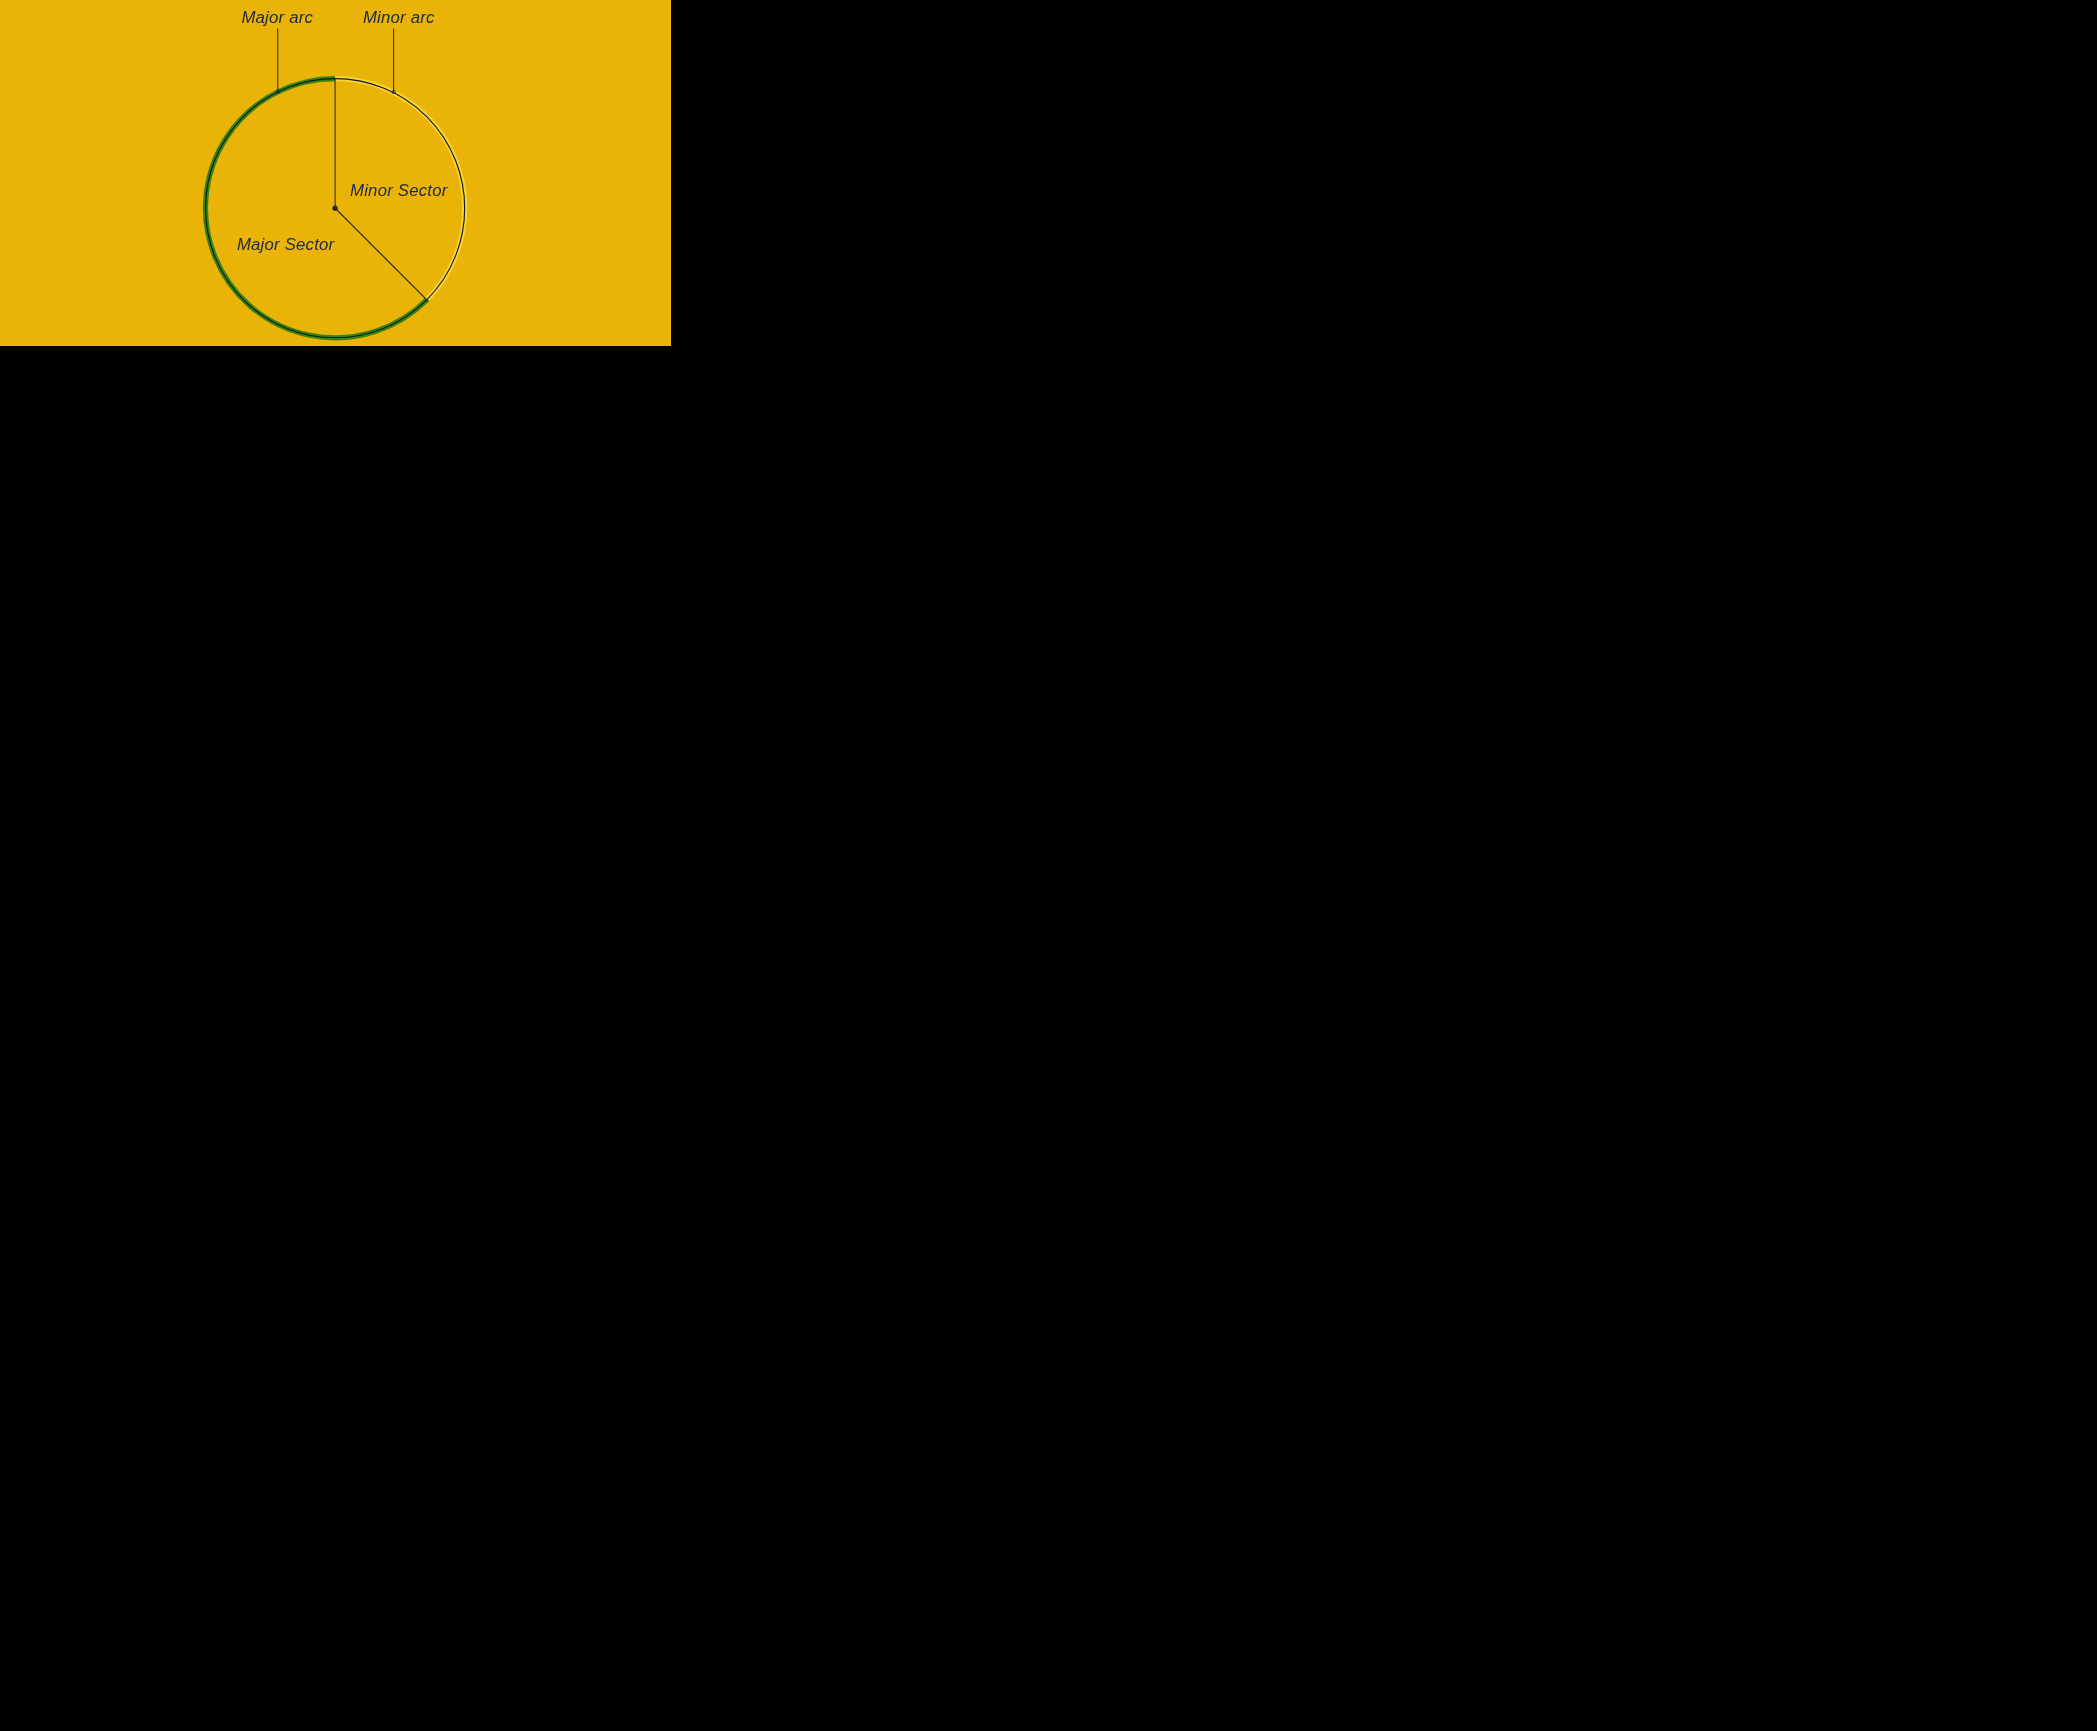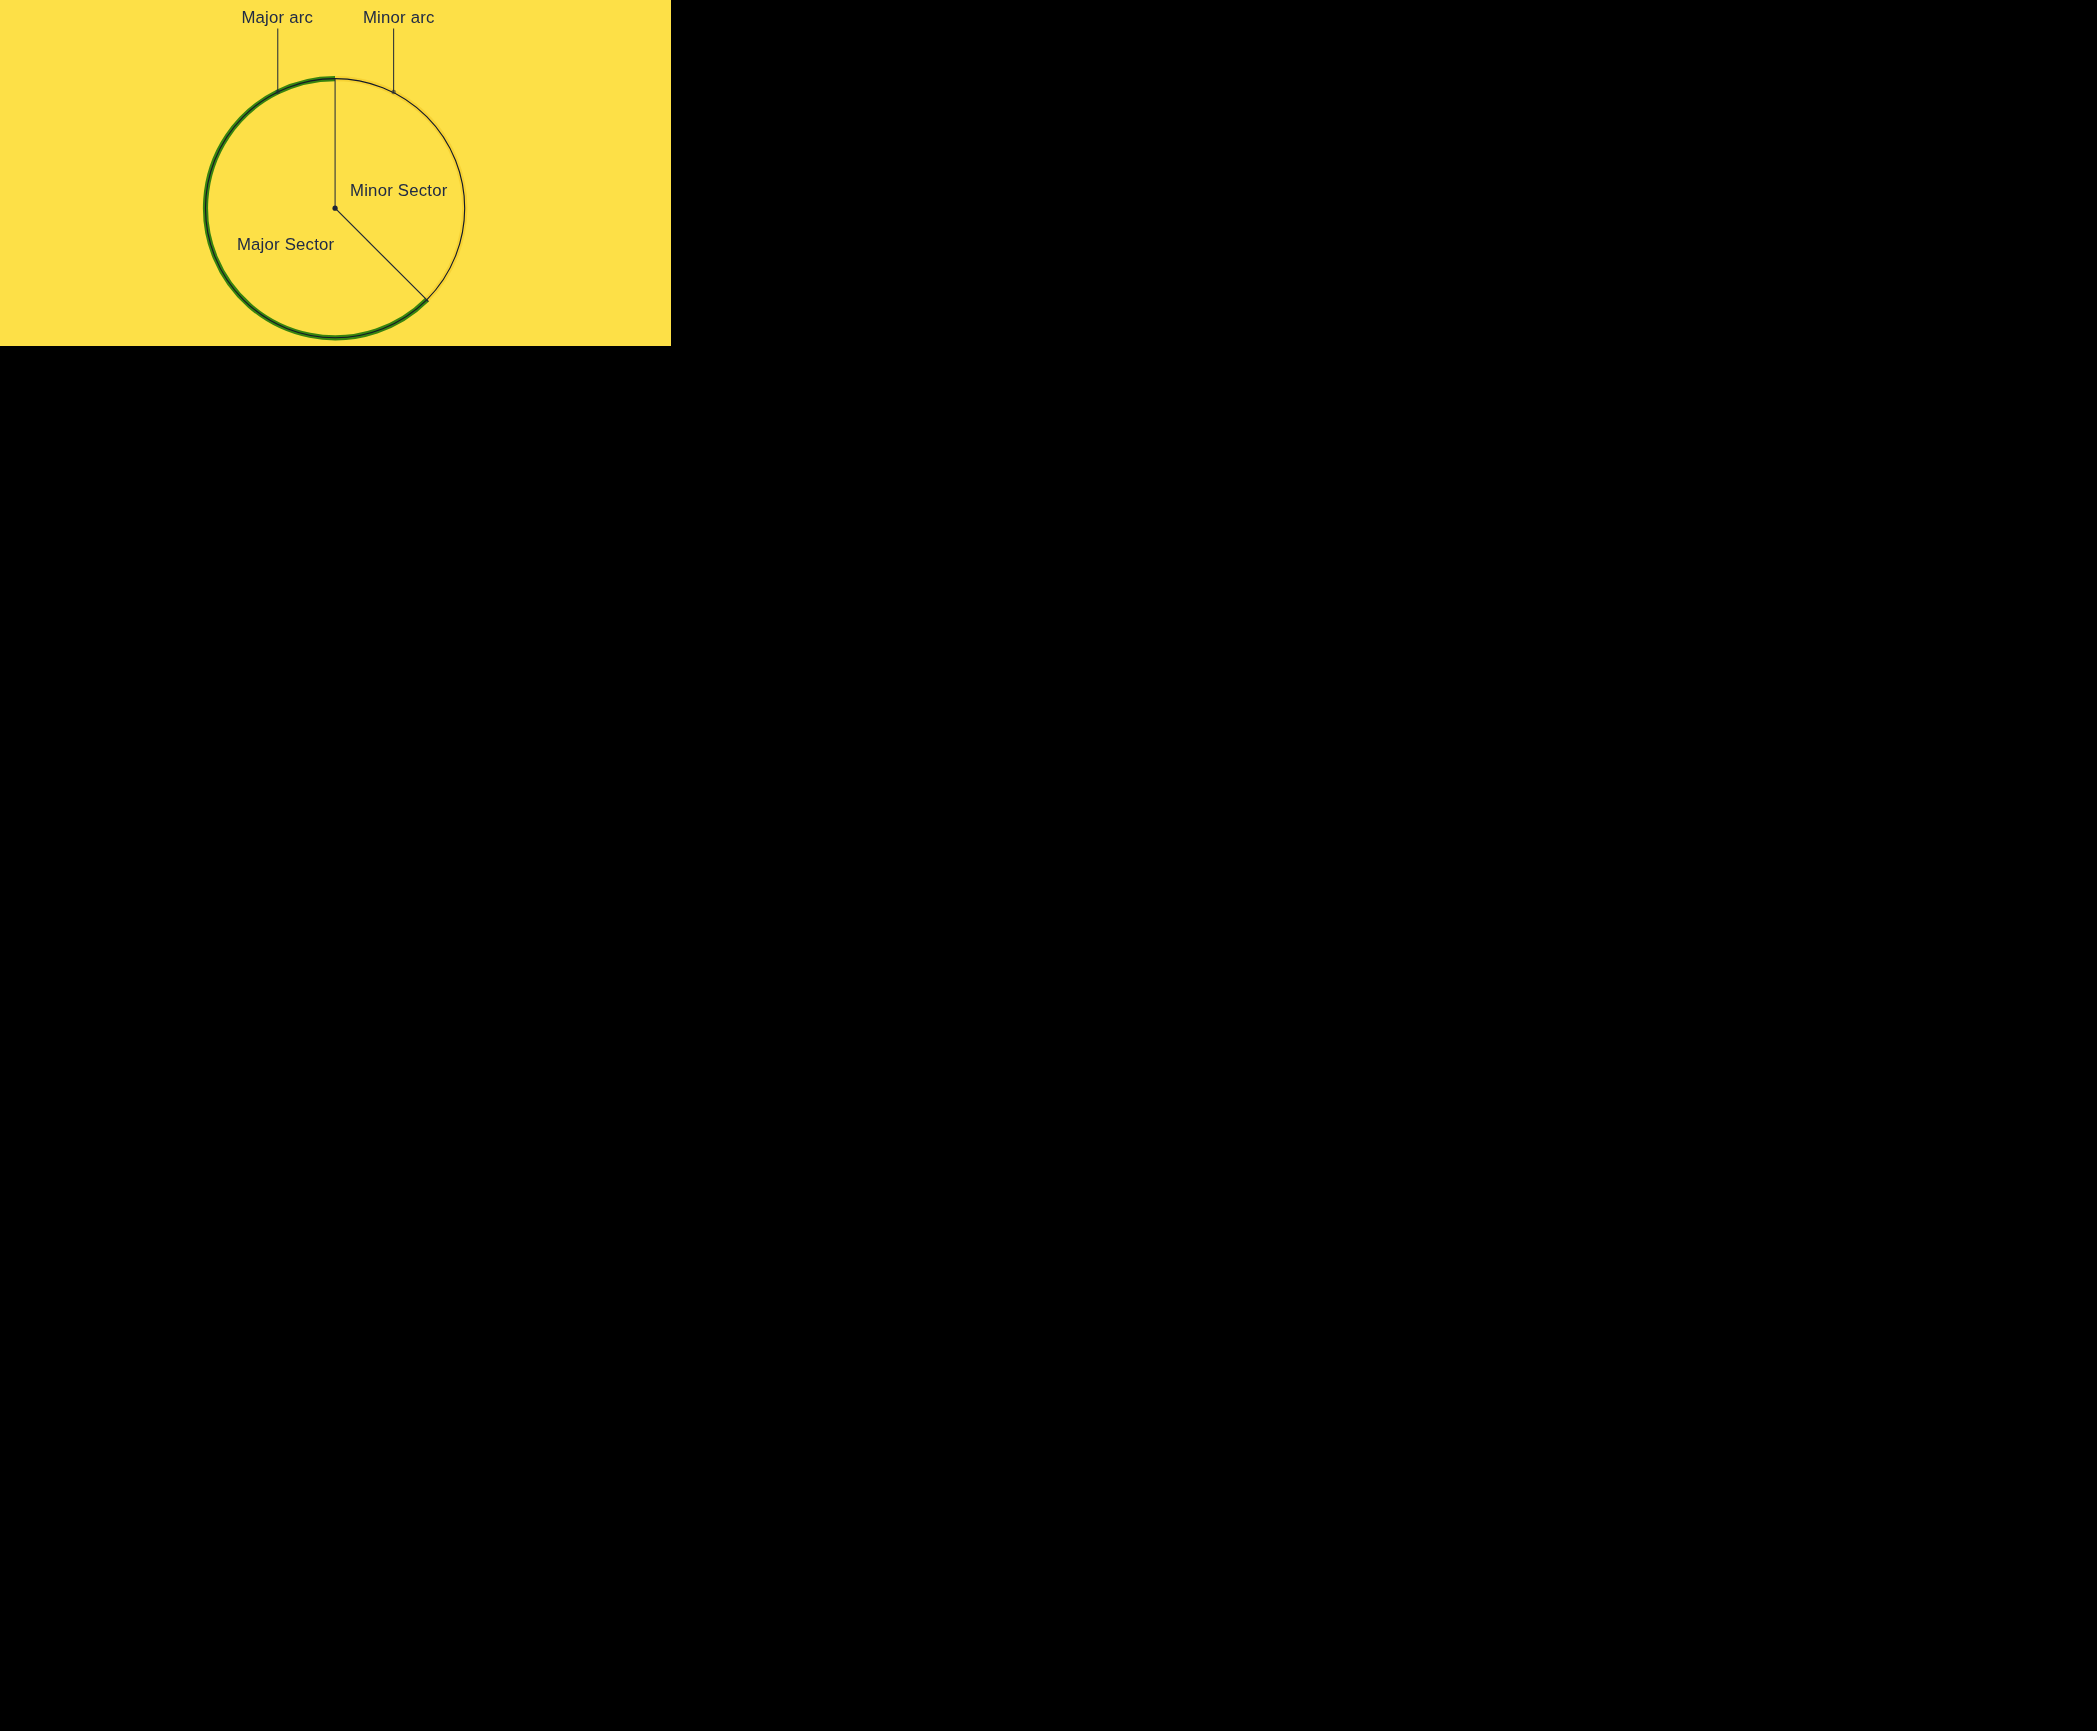--- a/index.html
+++ b/index.html
@@ -7,22 +7,23 @@
     padding: 0;
     background: #000000;
     width: 100%;
     height: 100%;
     overflow: hidden;
     font-family: "Liberation Sans", sans-serif;
   }
   .stage {
     width: 671px;
     height: 346px;
-    background: #fde047;
+    background: #eab308;
     position: relative;
+    font-style: italic;
   }
   svg { display: block; }
   .diagram-label {
     font-family: "Liberation Sans", sans-serif;
     font-size: 40px;
     font-weight: 400;
     letter-spacing: 0.5px;
   }
 </style>
 </head>

